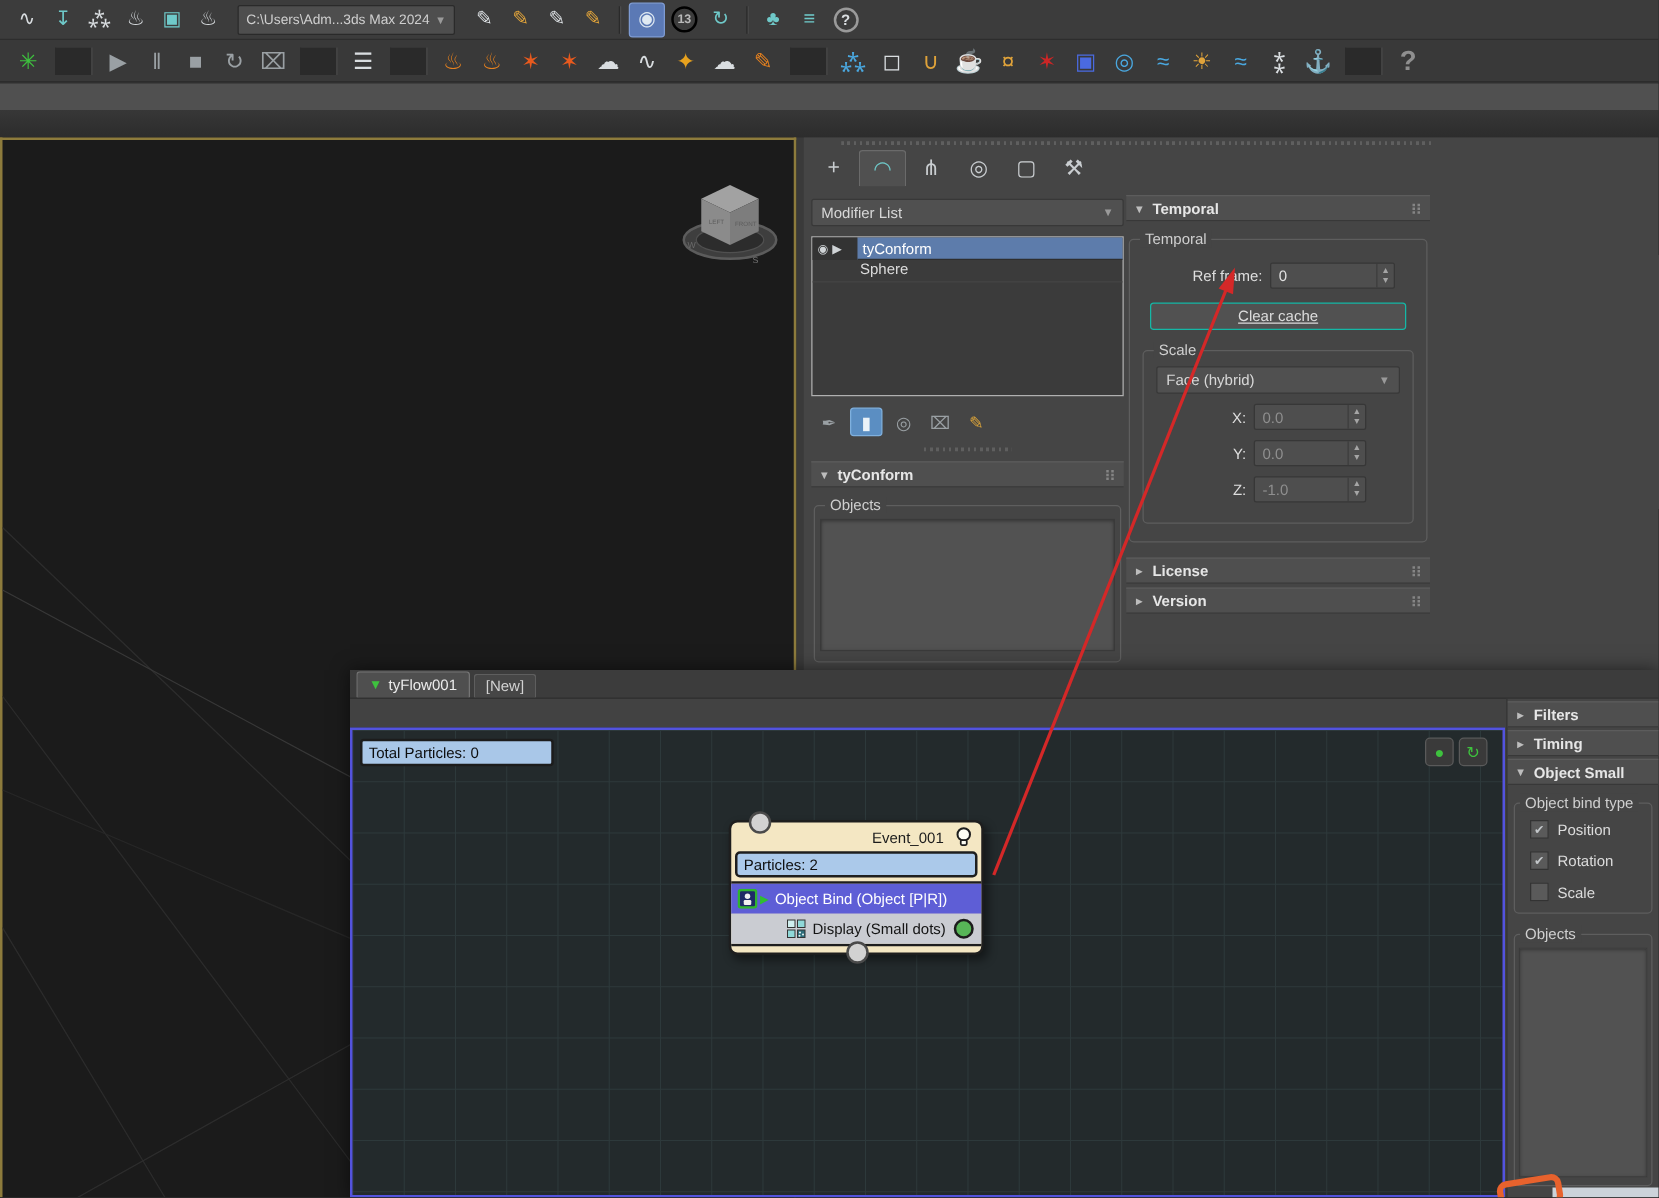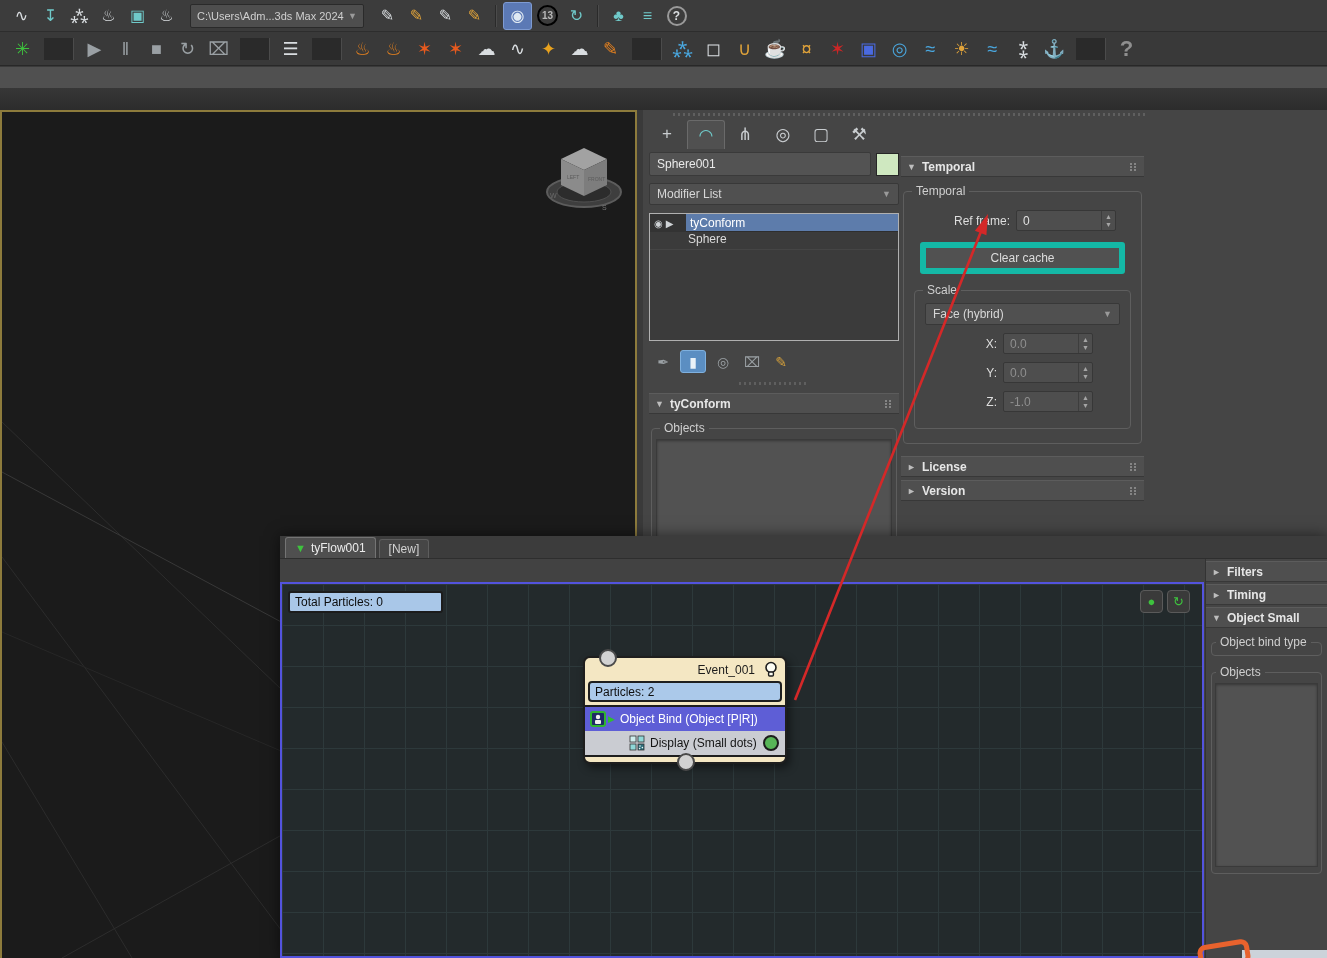--- a/index.html
+++ b/index.html
@@ -60,22 +60,22 @@
   .group{position:relative;border:1px solid #5e5e5e;border-radius:4px;margin-top:12px;padding:10px 4px 8px 4px;}
   .group>.legend{position:absolute;top:-8px;left:8px;background:#454545;padding:0 4px;color:#cfcfcf;}
   .listbox{background:#525252;border:1px solid #3a3a3a;box-shadow:inset 0 1px 3px rgba(0,0,0,.35);}
   .frow{display:flex;align-items:center;margin-top:8px;}
   .flabel{width:102px;text-align:right;padding-right:6px;color:#dedede;}
   .spin{display:flex;width:98px;height:19px;background:#4e4e4e;border:1px solid #373737;border-radius:2px;}
   .spin .val{flex:1;display:flex;align-items:center;padding-left:6px;color:#e2e2e2;}
   .spin.dis .val{color:#8f8f8f;}
   .spin .arrows{width:13px;display:flex;flex-direction:column;align-items:center;justify-content:center;
                 font-size:7px;color:#a5a5a5;border-left:1px solid #3d3d3d;line-height:1.05;}
-  .btn{height:20px;background:#515151;border:6px solid #14b8a6;border-radius:3px;display:flex;
-       align-items:center;justify-content:center;color:#dcdcdc;}
+  .btn{height:20px;background:#515151;border:1px solid #14b8a6;border-radius:3px;display:flex;
+       align-items:center;justify-content:center;color:#dcdcdc;text-decoration:underline;}
   
   #tywin{position:absolute;left:280px;top:536px;width:1047px;height:422px;background:#424242;
          box-shadow:0 0 14px rgba(0,0,0,.55);}
   .titlebar{height:23px;background:#4c4c4c;display:flex;align-items:center;gap:7px;padding-left:7px;color:#e8e8e8;}
   .winicon{width:14px;height:11px;border:1px solid #dfe6ee;background:linear-gradient(90deg,#3a62a8 0 6px,#cfe0f0 6px);}
   .tabrow{height:23px;background:#3c3c3c;display:flex;align-items:flex-end;gap:3px;padding-left:5px;border-bottom:1px solid #2e2e2e;box-sizing:border-box;}
   .tytab{height:20px;background:#4f4f4f;border:1px solid #747474;border-bottom:none;border-radius:3px 3px 0 0;
          display:flex;align-items:center;gap:5px;padding:0 9px;color:#ececec;}
   .tytab .tfarrow{color:#3ec23e;font-size:11px;}
   .tytab.new{height:18px;background:#464646;border-color:#5e5e5e;color:#d2d2d2;}
@@ -341,26 +341,20 @@
         </div>
         <div class="ptab" data-name="display-tab">
           <span class="g" style="color: rgb(201, 205, 208);">▢</span>
         </div>
         <div class="ptab" data-name="utilities-tab">
           <span class="g" style="color: rgb(201, 205, 208);">⚒</span>
         </div>
       </div>
 
     <div id="leftcol" data-name="modify-panel-column">
-      <div class="namerow">
-        <div class="txtfield" data-name="object-name-field">
-          <span>Sphere001</span>
-        </div>
-        <div class="swatch" data-name="object-color-swatch"></div>
-      </div>
       <div class="ddown" data-name="modifier-list-dropdown">
         <span>Modifier List</span>
         <span class="caret" data-name="chevron-down-icon">▼</span>
       </div>
       <div class="stackbox" data-name="modifier-stack">
         <div class="stkrow1" data-name="stack-row-tyconform">
           <div class="eyecell">
             <span data-name="visibility-eye-icon">◉</span>
             <span data-name="expand-arrow-icon">▶</span>
           </div>
@@ -533,20 +527,34 @@
       <div class="rollhead" data-name="timing-rollout-header">
         <span class="arr" data-name="rollout-closed-icon">►</span>
         <span>Timing</span>
       </div>
       <div class="rollhead" data-name="object-bind-rollout-header">
         <span class="arr" data-name="rollout-open-icon">▼</span>
         <span>Object Small</span>
       </div>
       <div class="group" style="margin:14px 5px 0 5px;padding:8px 2px 4px 2px;" data-name="object-bind-type-group">
         <span class="legend" style="left:4px;">Object bind type</span>
+        <div data-name="bind-type-checkboxes">
+            <div class="chkrow on" data-name="position-checkbox">
+            <span class="chk" data-name="checkbox"></span>
+            <span class="chklabel">Position</span>
+          </div>
+            <div class="chkrow on" data-name="rotation-checkbox">
+            <span class="chk" data-name="checkbox"></span>
+            <span class="chklabel">Rotation</span>
+          </div>
+            <div class="chkrow" data-name="scale-checkbox">
+            <span class="chk" data-name="checkbox"></span>
+            <span class="chklabel">Scale</span>
+          </div>
+          </div>
       </div>
       <div class="group" style="margin:16px 5px 0 5px;padding:10px 3px 6px 3px;" data-name="bind-objects-group">
         <span class="legend" style="left:4px;">Objects</span>
         <div class="listbox" style="height:182px;" data-name="bind-objects-list"></div>
       </div>
     </div>
   </div>
 
   <div id="orangelogo" data-name="tyflow-logo-fragment"></div>
   <div id="lightstrip" data-name="background-window-edge"></div>

